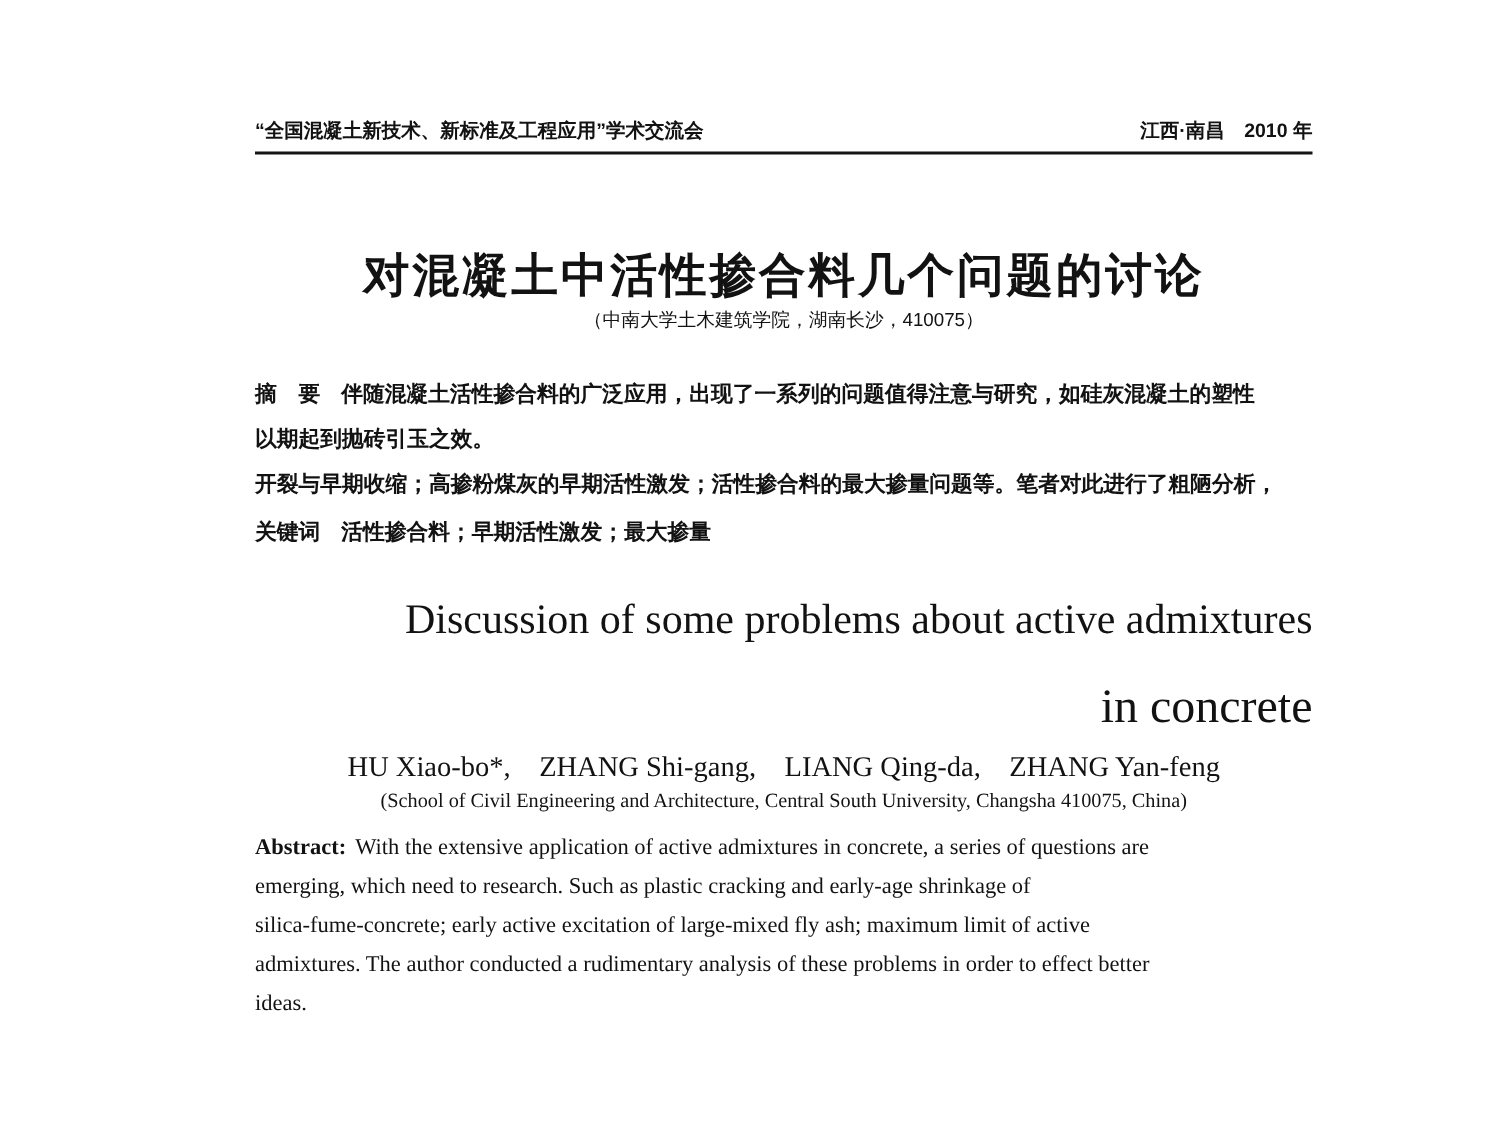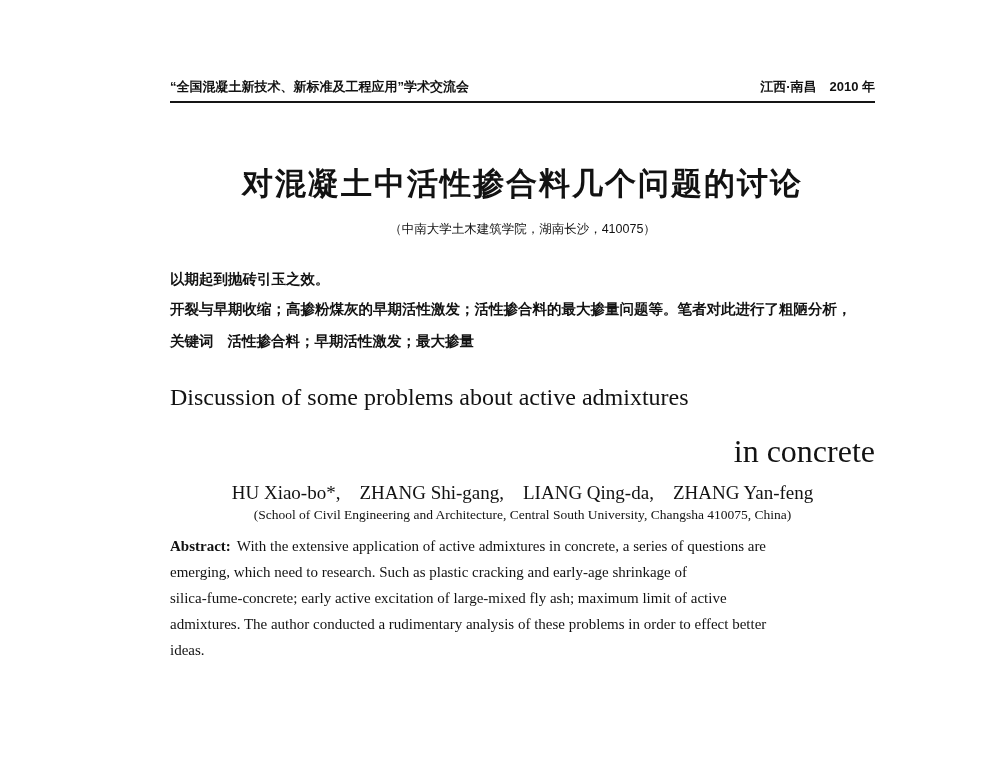--- a/index.html
+++ b/index.html
@@ -40,21 +40,20 @@
     letter-spacing: 2px;
   }
   
   .authors-zh {
     margin-top: 50px;
     text-align: center;
     font-size: 21px;
     white-space: pre;
   }
   .affil-zh {
-    margin-top: 16px;
     text-align: center;
     font-size: 12.5px;
   }
   
   .abstract-zh {
     margin-top: 26px;
     font-size: 14.5px;
     font-weight: bold;
     line-height: 30px;
   }
@@ -63,23 +62,23 @@
   .keywords-zh {
     margin-top: 2px;
     font-size: 14.5px;
     font-weight: bold;
     line-height: 30px;
     white-space: nowrap;
   }
   
   .title-en {
     margin-top: 28px;
-    text-align: left;
+    text-align: right;
     font-family: "Liberation Serif", serif;
-    font-size: 24px;
+    font-size: 28px;
     font-weight: normal;
   }
   .title-en-line2 {
     margin-top: 22px;
     text-align: right;
     font-family: "Liberation Serif", serif;
     font-size: 32px;
     font-weight: normal;
   }
   .authors-en {
@@ -114,20 +113,23 @@
       <span>“全国混凝土新技术、新标准及工程应用”学术交流会</span>
       <span>江西·南昌　2010 年</span>
     </div>
 
     <div class="title-zh">对混凝土中活性掺合料几个问题的讨论</div>
 
 
     <div class="affil-zh">（中南大学土木建筑学院，湖南长沙，410075）</div>
 
     <div class="abstract-zh">
+      <div class="line">
+        <span class="zh-label">摘　要</span><span>伴随混凝土活性掺合料的广泛应用，出现了一系列的问题值得注意与研究，如硅灰混凝土的塑性</span>
+      </div>
       <div class="line">以期起到抛砖引玉之效。</div>
       <div class="line">开裂与早期收缩；高掺粉煤灰的早期活性激发；活性掺合料的最大掺量问题等。笔者对此进行了粗陋分析，</div>
     </div>
 
     <div class="keywords-zh">
       <span class="zh-label">关键词</span><span>活性掺合料；早期活性激发；最大掺量</span>
     </div>
 
     <div class="title-en">Discussion of some problems about active admixtures</div>
     <div class="title-en-line2">in concrete</div>

